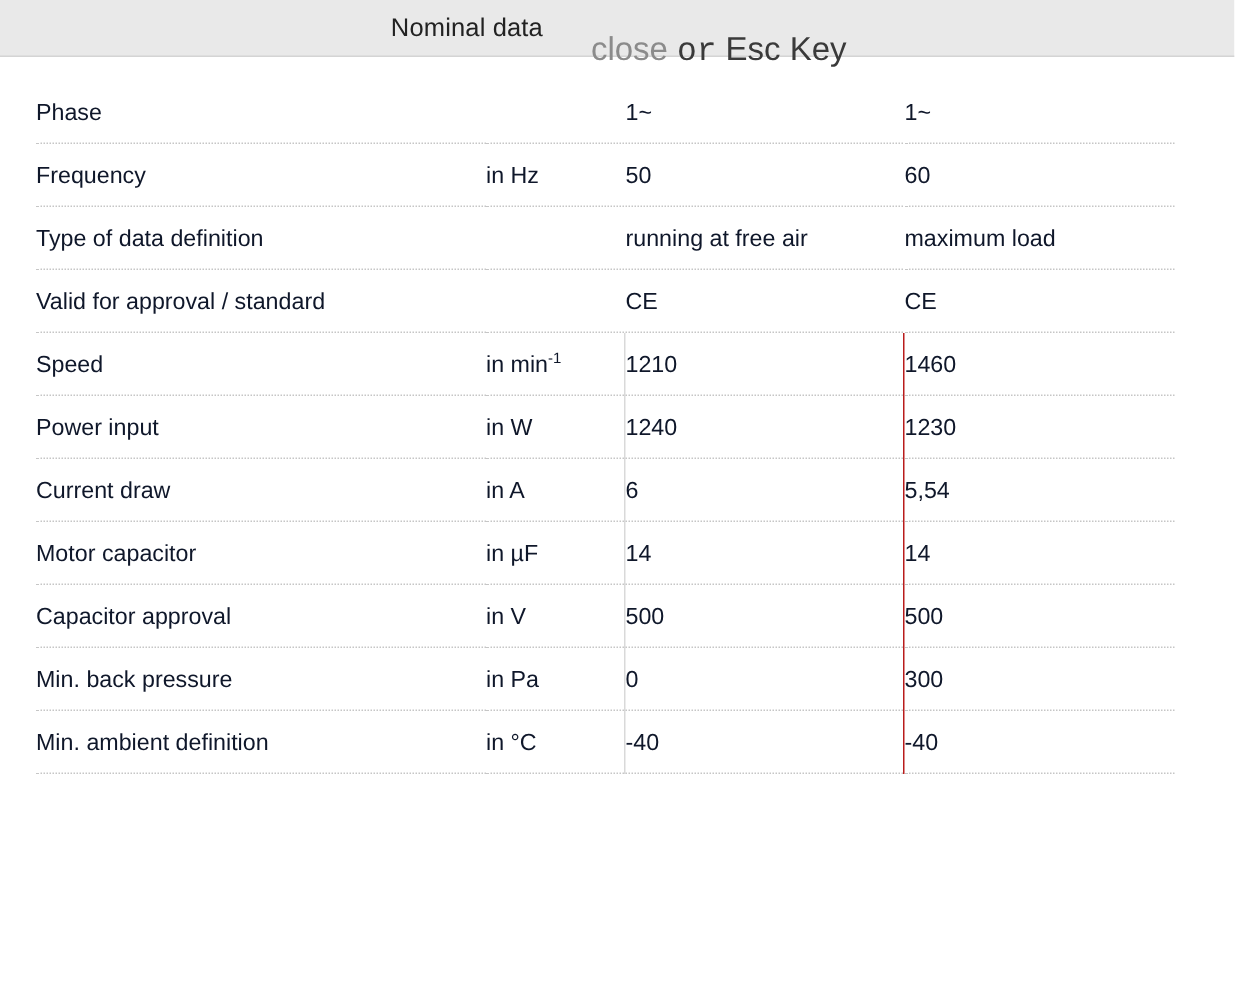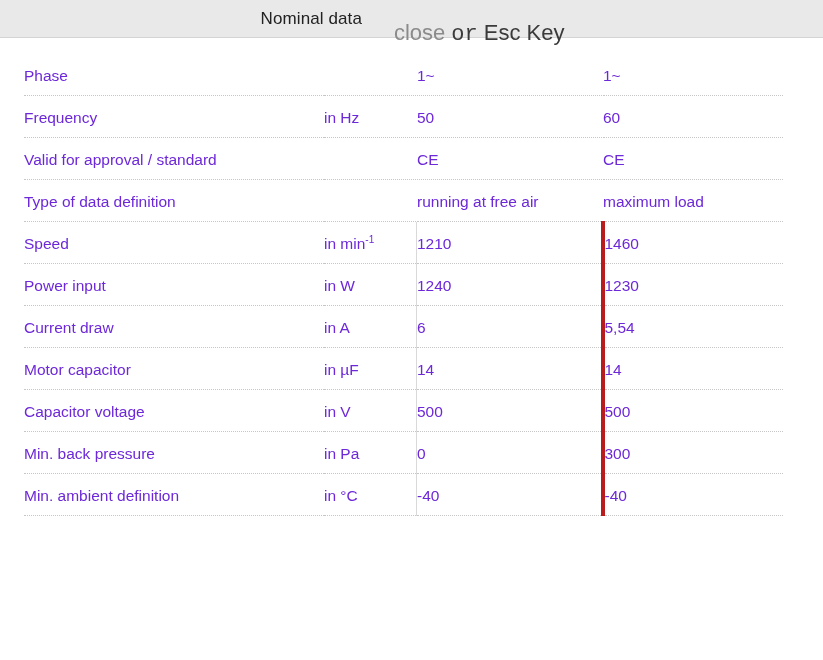--- a/index.html
+++ b/index.html
@@ -60,41 +60,41 @@
     box-sizing: border-box;
   }
   table.spec {
     width: 100%;
     border-collapse: collapse;
     table-layout: fixed;
   }
   table.spec td {
     border-bottom: 1px dotted #c6c6c6;
     font-size: 15.5px;
-    color: #6d28d9;
+    color: #0f172a;
     padding: 11px 0 10px 0;
     vertical-align: bottom;
     height: 20px;
   }
   td.c-label {
     width: 300px;
     padding-left: 14px;
   }
   td.c-unit {
     width: 92px;
     padding-right: 10px;
   }
   td.c-v1 {
     width: 185px;
     padding-left: 12px;
     border-left: 1px solid #d9d9d9;
   }
   td.c-v2 {
     padding-left: 12px;
-    border-left: 4px solid #b91c1c;
+    border-left: 1px solid #b91c1c;
   }
   tr.no-div td.c-v1,
   tr.no-div td.c-v2 {
     border-left: 1px solid transparent;
   }
   sup {
     font-size: 10px;
     vertical-align: super;
     line-height: 0;
   }
@@ -122,30 +122,30 @@
             <td class="c-v1">1~</td>
             <td class="c-v2">1~</td>
           </tr>
           <tr class="no-div">
             <td class="c-label">Frequency</td>
             <td class="c-unit">in Hz</td>
             <td class="c-v1">50</td>
             <td class="c-v2">60</td>
           </tr>
           <tr class="no-div">
+            <td class="c-label">Type of data definition</td>
+            <td class="c-unit"></td>
+            <td class="c-v1">running at free air</td>
+            <td class="c-v2">maximum load</td>
+          </tr>
+          <tr class="no-div">
             <td class="c-label">Valid for approval / standard</td>
             <td class="c-unit"></td>
             <td class="c-v1">CE</td>
             <td class="c-v2">CE</td>
-          </tr>
-          <tr class="no-div">
-            <td class="c-label">Type of data definition</td>
-            <td class="c-unit"></td>
-            <td class="c-v1">running at free air</td>
-            <td class="c-v2">maximum load</td>
           </tr>
           <tr>
             <td class="c-label">Speed</td>
             <td class="c-unit"><span>in min</span><sup>-1</sup></td>
             <td class="c-v1">1210</td>
             <td class="c-v2">1460</td>
           </tr>
           <tr>
             <td class="c-label">Power input</td>
             <td class="c-unit">in W</td>
@@ -158,21 +158,21 @@
             <td class="c-v1">6</td>
             <td class="c-v2">5,54</td>
           </tr>
           <tr>
             <td class="c-label">Motor capacitor</td>
             <td class="c-unit">in µF</td>
             <td class="c-v1">14</td>
             <td class="c-v2">14</td>
           </tr>
           <tr>
-            <td class="c-label">Capacitor voltage</td>
+            <td class="c-label">Capacitor approval</td>
             <td class="c-unit">in V</td>
             <td class="c-v1">500</td>
             <td class="c-v2">500</td>
           </tr>
           <tr>
             <td class="c-label">Min. back pressure</td>
             <td class="c-unit">in Pa</td>
             <td class="c-v1">0</td>
             <td class="c-v2">300</td>
           </tr>

